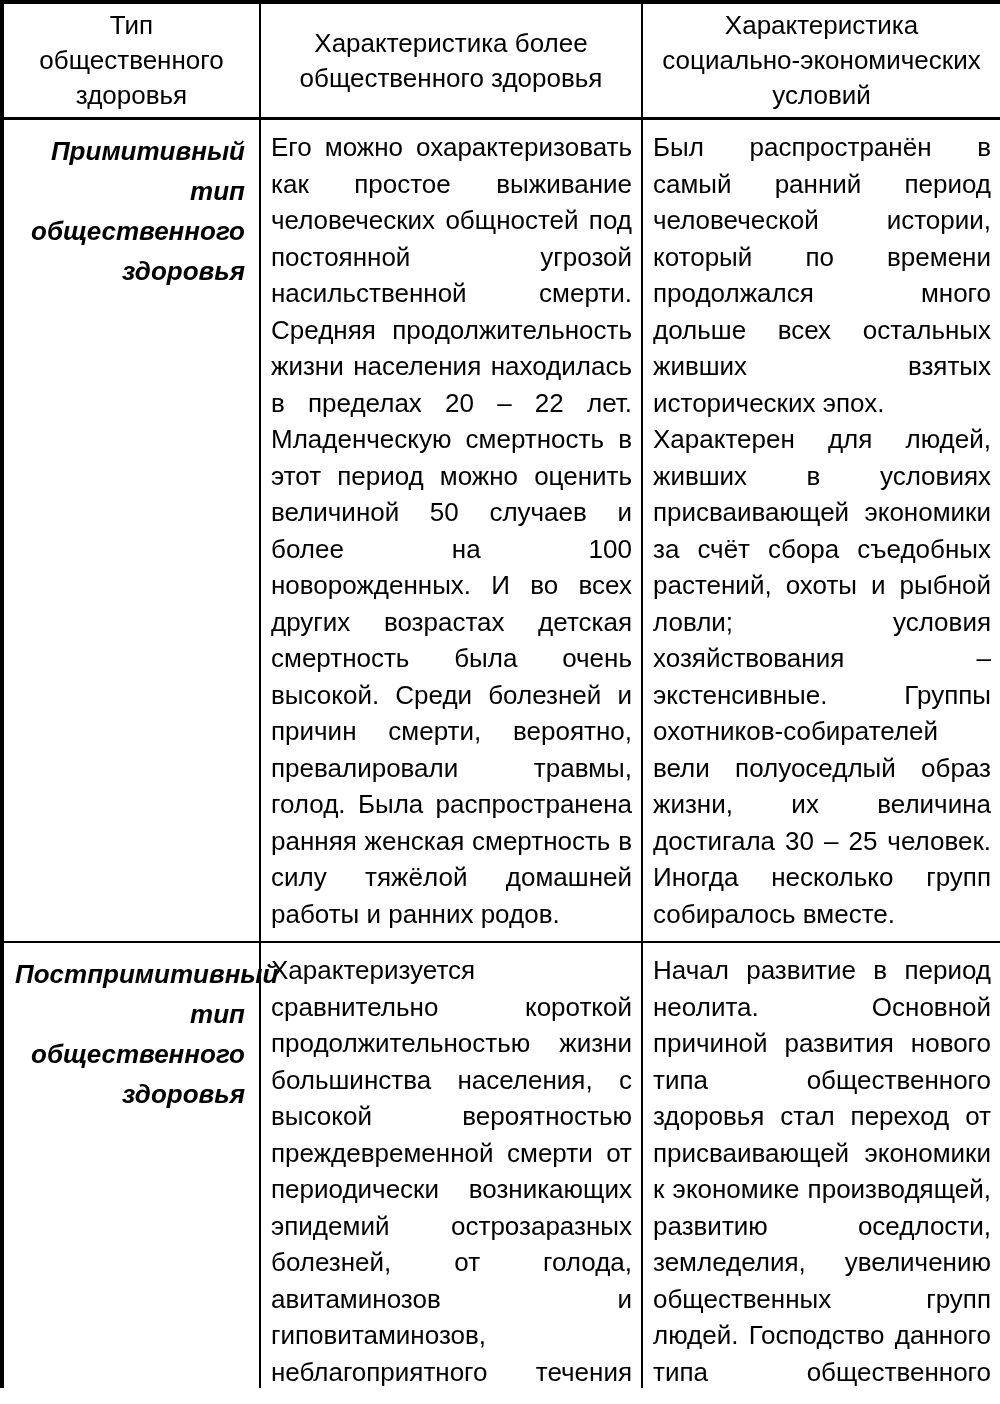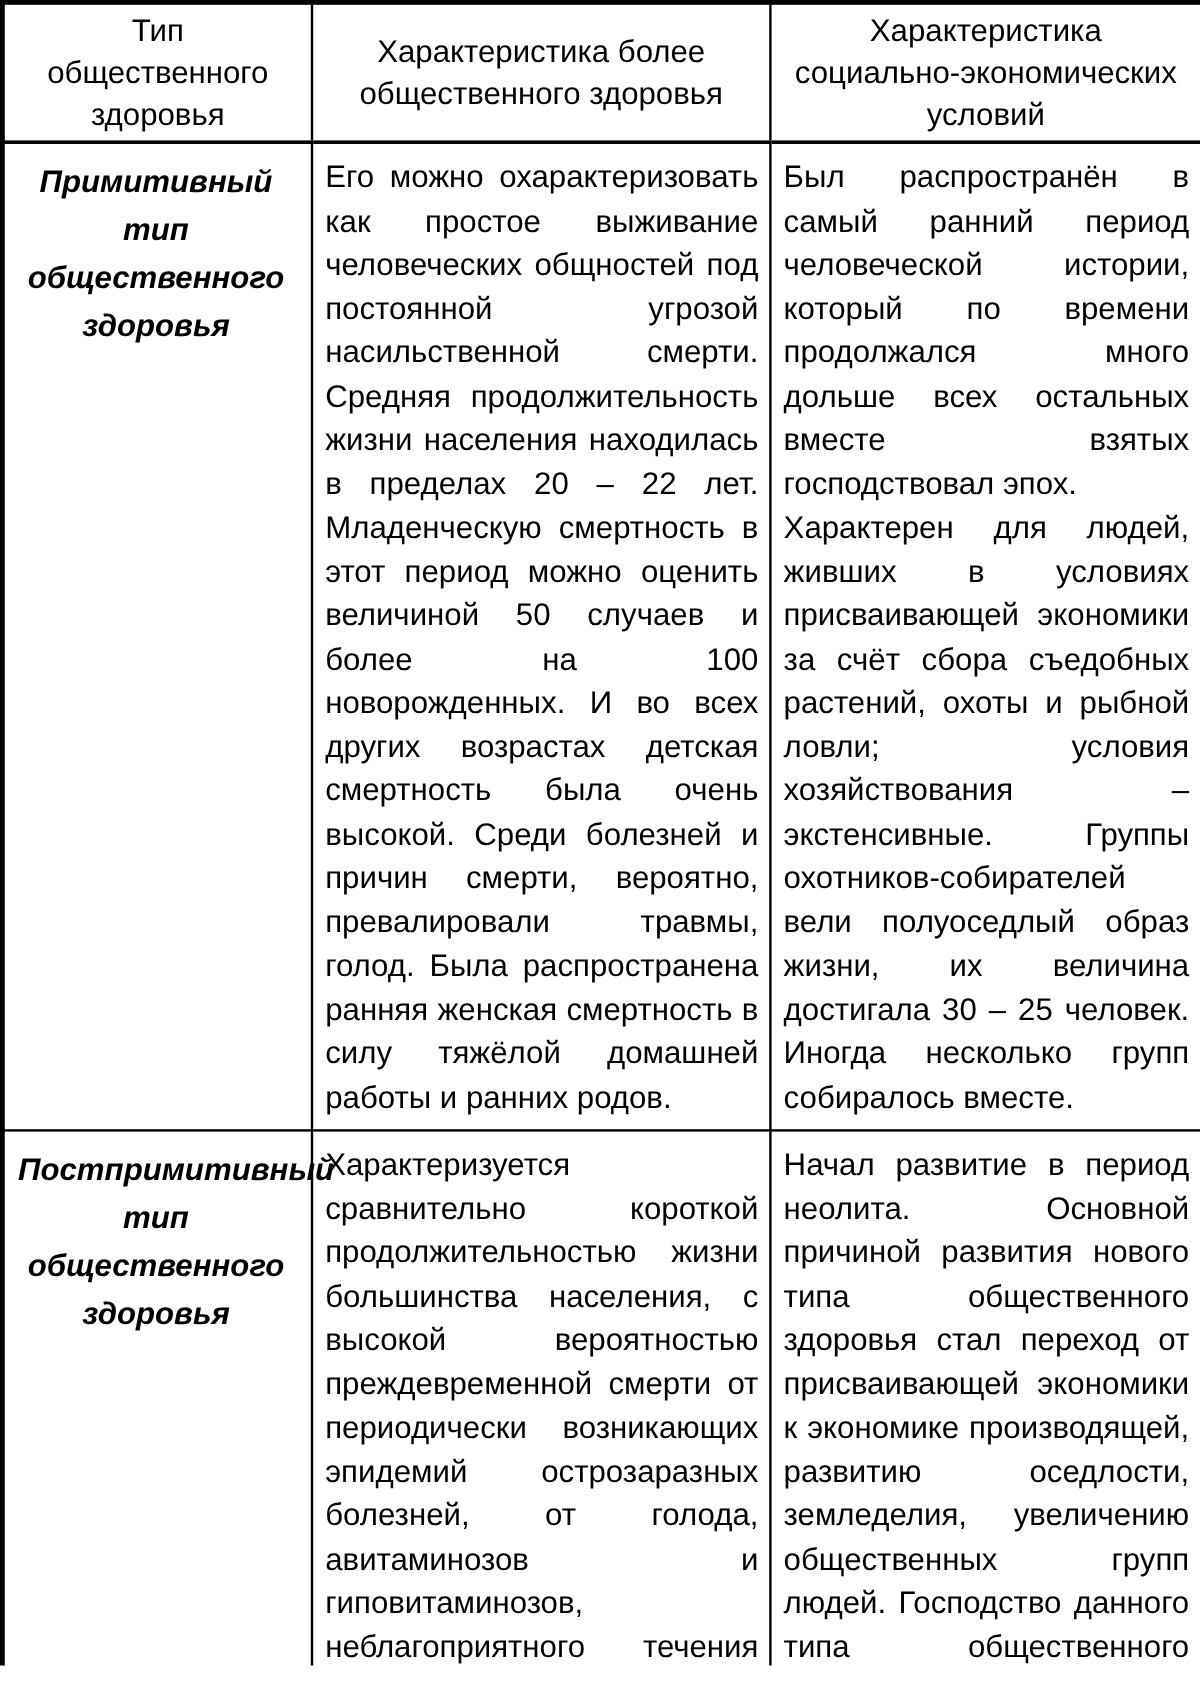--- a/index.html
+++ b/index.html
@@ -45,21 +45,21 @@
   }
   td {
     vertical-align: top;
     padding: 9px 9px 9px 10px;
   }
   td.type-cell {
     font-size: 26px;
     line-height: 40px;
     font-weight: bold;
     font-style: italic;
-    text-align: center;
+    text-align: right;
     padding-top: 11px;
     padding-left: 11px;
     padding-right: 14px;
   }
   td.text-cell {
     font-size: 26px;
     line-height: 36.5px;
     text-align: justify;
     margin-left: 28px;
   }
@@ -84,21 +84,21 @@
         <th>Характеристика социально-экономических условий</th>
       </tr>
     </thead>
     <tbody>
       <tr class="row-primitive">
         <td class="type-cell">Примитивный тип общественного здоровья</td>
         <td class="text-cell">
           <p>Его можно охарактеризовать как простое выживание человеческих общностей под постоянной угрозой насильственной смерти. Средняя продолжительность жизни населения находилась в пределах 20 – 22 лет. Младенческую смертность в этот период можно оценить величиной 50 случаев и более на 100 новорожденных. И во всех других возрастах детская смертность была очень высокой. Среди болезней и причин смерти, вероятно, превалировали травмы, голод. Была распространена ранняя женская смертность в силу тяжёлой домашней работы и ранних родов.</p>
         </td>
         <td class="text-cell">
-          <p>Был распространён в самый ранний период человеческой истории, который по времени продолжался много дольше всех остальных вместе взятых господствовал эпох.</p>
+          <p>Был распространён в самый ранний период человеческой истории, который по времени продолжался много дольше всех остальных живших взятых исторических эпох.</p>
           <p>Характерен для людей, живших в условиях присваивающей экономики за счёт сбора съедобных растений, охоты и рыбной ловли; условия хозяйствования – экстенсивные. Группы охотников-собирателей вели полуоседлый образ жизни, их величина достигала 30 – 25 человек. Иногда несколько групп собиралось вместе.</p>
         </td>
       </tr>
       <tr class="row-postprimitive">
         <td class="type-cell">Постпримитивный тип общественного здоровья</td>
         <td class="text-cell">
           <p>Характеризуется сравнительно короткой продолжительностью жизни большинства населения, с высокой вероятностью преждевременной смерти от периодически возникающих эпидемий острозаразных болезней, от голода, авитаминозов и гиповитаминозов, неблагоприятного течения соматических заболеваний. Величина средней продолжительности жизни, как правило, колебалась в пределах от 20 до 30 лет. Младенческая смертность достигала 200 случаев и более на 1000 новорожденных.</p>
 
         </td>
         <td class="text-cell">

